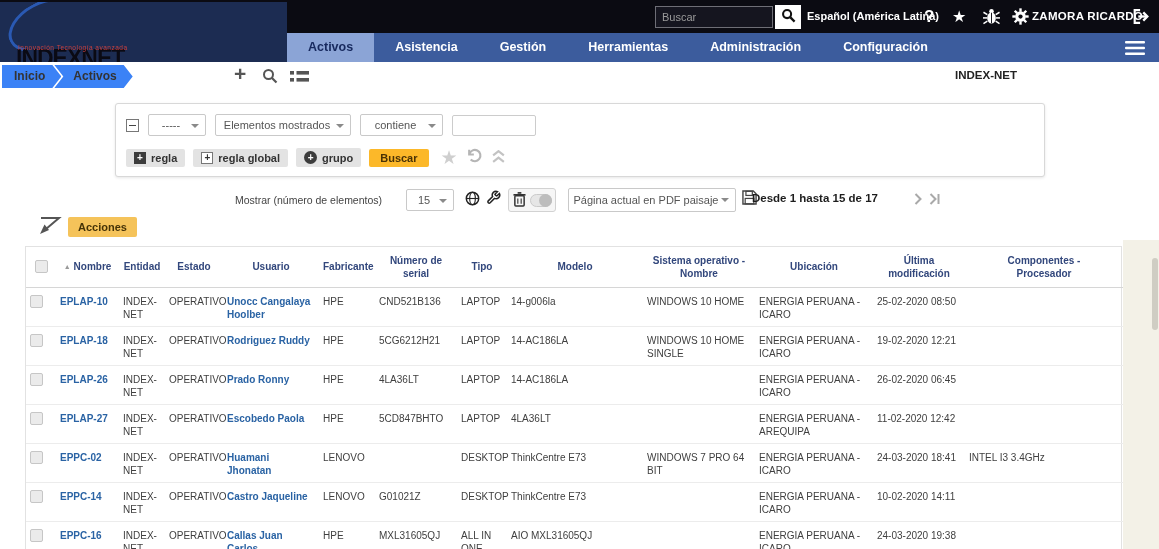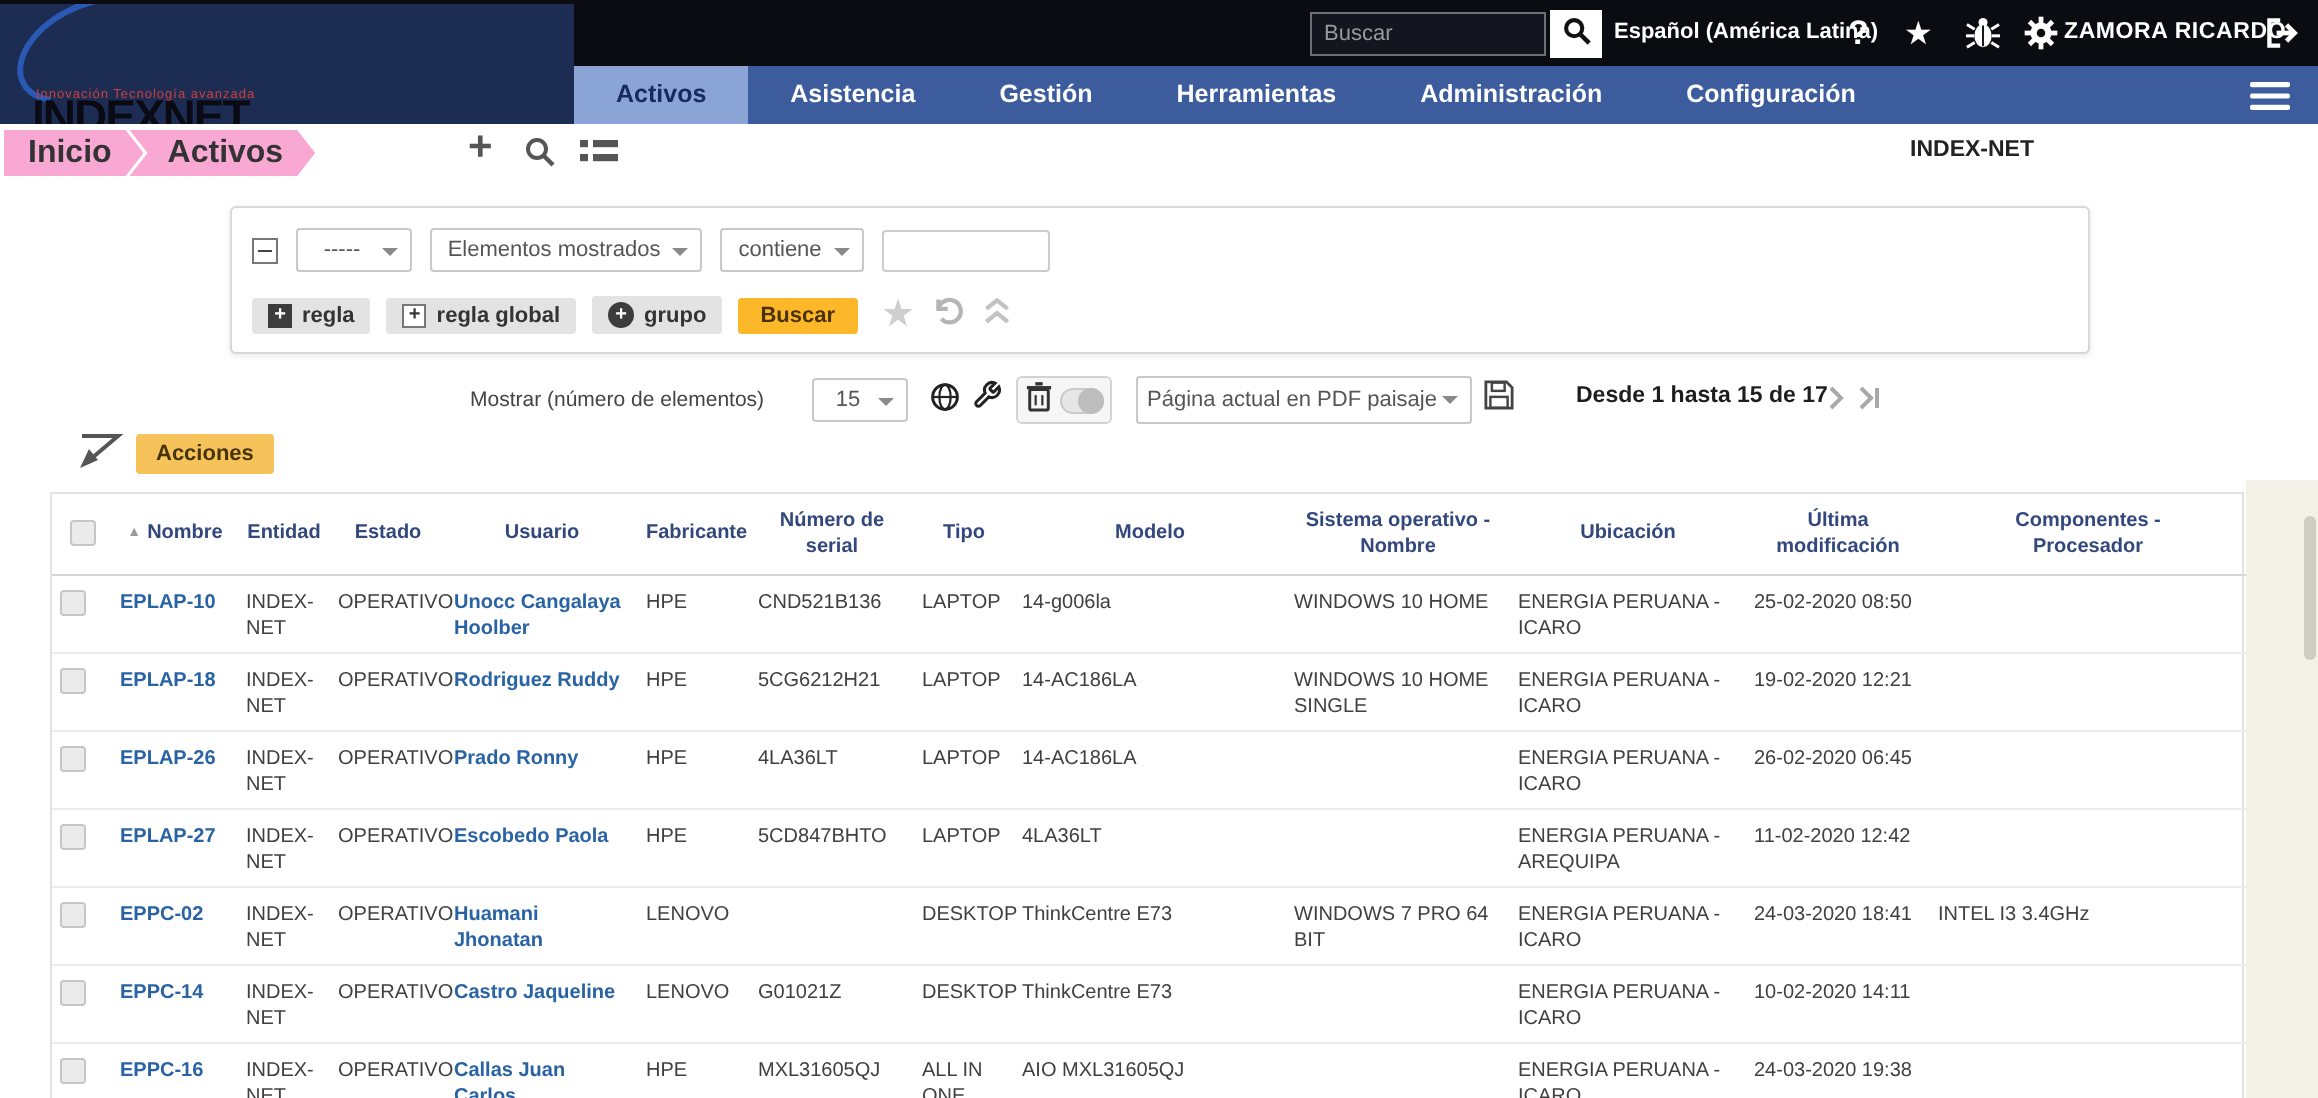--- a/index.html
+++ b/index.html
@@ -38,21 +38,21 @@
   .logo-block { position:absolute; left:0; top:2px; width:287px; height:60px; background:#1c2c52; z-index:6; overflow:hidden; }
   .swoosh { position:absolute; left:6px; top:0px; width:74px; height:46px; border:3px solid #2d62c4;
     border-right-color:transparent; border-bottom-color:transparent; border-radius:50%;
     transform:rotate(-28deg); opacity:.85; }
   .logo-text { position:absolute; left:16px; top:11px; font-size:23px; font-weight:bold; color:#0a0a14;
     letter-spacing:-1px; text-shadow:0 0 1px #2a3a66;margin-top:32px; }
   .logo-tagline { position:absolute; left:18px; top:42px; font-size:6.5px; color:#c94040; letter-spacing:.5px; }
   
   .bc-row { position:absolute; left:0; top:62px; width:1159px; height:28px; background:#fff; }
   .crumbs { position:absolute; left:2px; top:3px; display:flex; }
-  .crumb { height:23px; line-height:23px; background:#f9a8d4; color:#333; font-size:16px; font-weight:bold;
+  .crumb { height:23px; line-height:23px; background:#3b82f6; color:#333; font-size:12px; font-weight:bold;
     padding:0 16px 0 12px; cursor:pointer;
     clip-path:polygon(0 0, calc(100% - 9px) 0, 100% 50%, calc(100% - 9px) 100%, 0 100%); }
   .crumb + .crumb { margin-left:-7px; padding-left:19px;
     clip-path:polygon(0 0, calc(100% - 9px) 0, 100% 50%, calc(100% - 9px) 100%, 0 100%, 9px 50%); }
   .crumb.gold { background:#f2b94a; font-size:12.5px; padding-right:24px; }
   .bc-ico { position:absolute; top:3px; cursor:pointer; color:#555; }
   .bc-plus { left:234px; font-size:21px; font-weight:bold; top:0px; }
   .bc-search { left:262px; top:6px; }
   .bc-list { left:290px; top:7px; }
   .entity-name { position:absolute; right:142px; top:7px; font-size:11.5px; font-weight:bold; color:#222; }
@@ -87,21 +87,21 @@
   .ctl-label { left:235px; top:194px; }
   .ctl-sel15 { left:406px; top:189px; width:48px; }
   .ctl-globe { left:465px; top:191px; cursor:pointer; }
   .ctl-wrench { left:486px; top:190px; cursor:pointer; }
   .ctl-trashbox { left:508px; top:188px; width:48px; height:24px; border:1px solid #d2d2d2; background:#f6f6f6;
     border-radius:3px; display:flex; align-items:center; justify-content:center; gap:4px; }
   .toggle { width:22px; height:13px; background:#e6e6e6; border:1px solid #cacaca; border-radius:7px; position:relative; cursor:pointer; }
   .toggle .knob { position:absolute; right:-1px; top:-1px; width:13px; height:13px; background:#bdbdbd; border-radius:50%; }
   .ctl-pdf { left:568px; top:188px; width:168px; height:24px; }
   .ctl-save { left:742px; top:190px; cursor:pointer; }
-  .ctl-range { left:788px; top:192px; font-size:11.5px; font-weight:bold; color:#1d1d1d; }
+  .ctl-range { left:752px; top:192px; font-size:11.5px; font-weight:bold; color:#1d1d1d; }
   .pg-next { left:914px; top:193px; cursor:pointer; }
   .pg-last { left:929px; top:193px; cursor:pointer; }
   
   .act-arrow { position:absolute; left:36px; top:215px; }
   .btn-acciones { position:absolute; left:68px; top:217px; background:#f5c35a; border-radius:2px;
     font-size:11px; font-weight:bold; color:#463307; padding:4px 10px; cursor:pointer; }
   
   .table-wrap { position:absolute; left:25px; top:246px; width:1097px; background:#fff;
     border:1px solid #e2e2e2; border-bottom:none; }
   table { width:100%; border-collapse:collapse; table-layout:fixed; }
@@ -220,21 +220,21 @@
     </svg>
   </span>
   <span class="entity-name">INDEX-NET</span>
 </div>
 
 <div class="filter-card">
   <div class="f-row1">
     <span class="minusbox"></span>
     <div class="sel" style="width:58px">-----</div>
     <div class="sel" style="width:136px">Elementos mostrados</div>
-    <div class="sel" style="width:72px">contiene</div>
+    <div class="sel" style="width:83px">contiene</div>
     <input class="f-input" type="text" value="" style="">
   </div>
   <div class="f-row2">
     <span class="btn-gray">
       <span class="pi-dark">+</span>
       <span>regla</span>
     </span>
     <span class="btn-gray">
       <span class="pi-line">+</span>
       <span>regla global</span>

